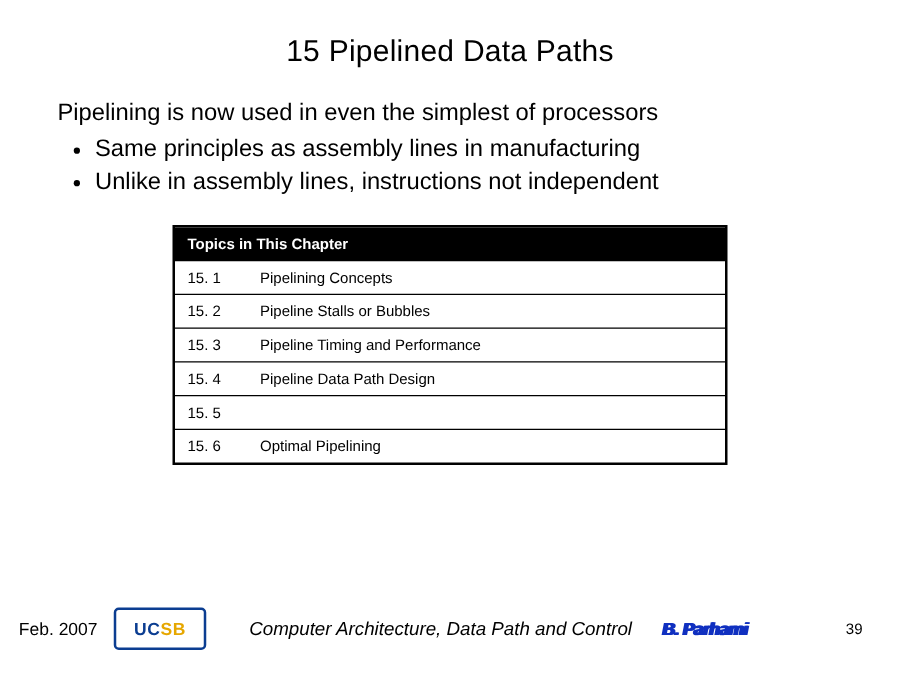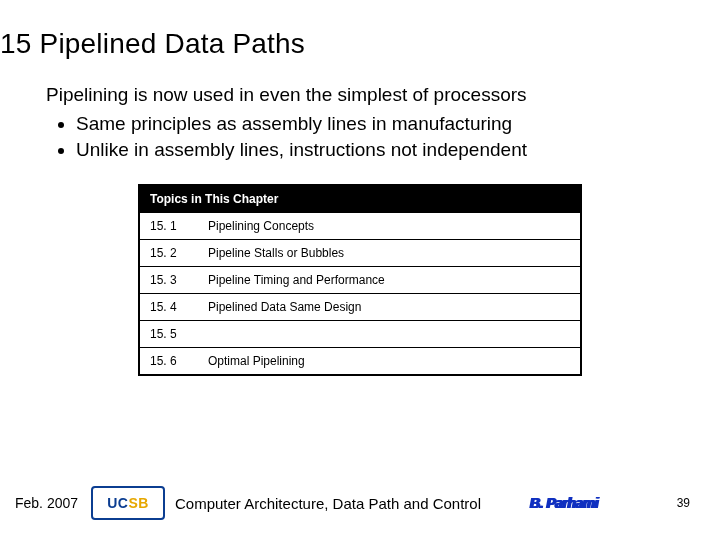--- a/index.html
+++ b/index.html
@@ -13,22 +13,22 @@
     position: relative;
     overflow: hidden;
   }
   .slide {
     width: 720px;
     height: 540px;
     position: relative;
     box-sizing: border-box;
   }
   .title {
-    text-align: left;
-    font-size: 28px;
+    text-align: center;
+    font-size: 24px;
     font-weight: 400;
     padding-top: 28px;
     letter-spacing: 0.2px;
   }
   .intro {
     font-size: 19px;
     line-height: 1.4;
     margin: 22px 46px 0 46px;
   }
   .intro .lead {
@@ -95,22 +95,24 @@
     font-weight: 900;
     font-size: 14px;
     color: #0b3d91;
     letter-spacing: 0.5px;
   }
   .footer .logo .gold {
     color: #e6a700;
   }
   .footer .center {
     flex: 1;
+    text-align: center;
     font-size: 15px;
     padding-left: 10px;
+    font-style: italic;
   }
   .footer .author {
     width: 120px;
     font-family: "Comic Sans MS", cursive, sans-serif;
     font-size: 14px;
     font-weight: bold;
     color: #1030c0;
     font-style: italic;
     text-shadow: 1px 0 #1030c0, -1px 0 #1030c0;
     letter-spacing: -0.5px;
@@ -147,21 +149,21 @@
     <div class="topics-row">
       <span class="num">15. 2</span>
       <span>Pipeline Stalls or Bubbles</span>
     </div>
     <div class="topics-row">
       <span class="num">15. 3</span>
       <span>Pipeline Timing and Performance</span>
     </div>
     <div class="topics-row">
       <span class="num">15. 4</span>
-      <span>Pipelined Data Same Design</span>
+      <span>Pipeline Data Path Design</span>
     </div>
     <div class="topics-row">
       <span class="num">15. 5</span>
     </div>
     <div class="topics-row">
       <span class="num">15. 6</span>
       <span>Optimal Pipelining</span>
     </div>
   </div>
 

